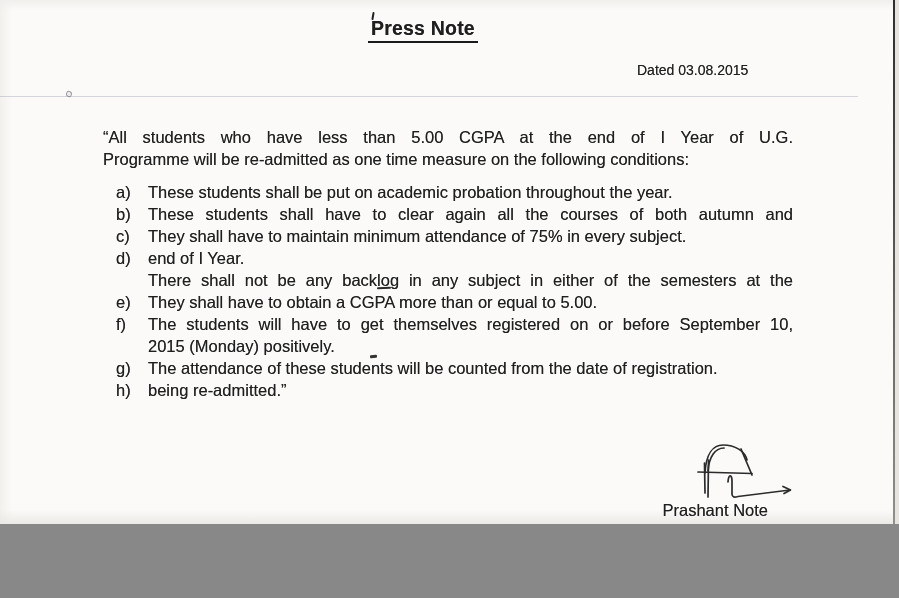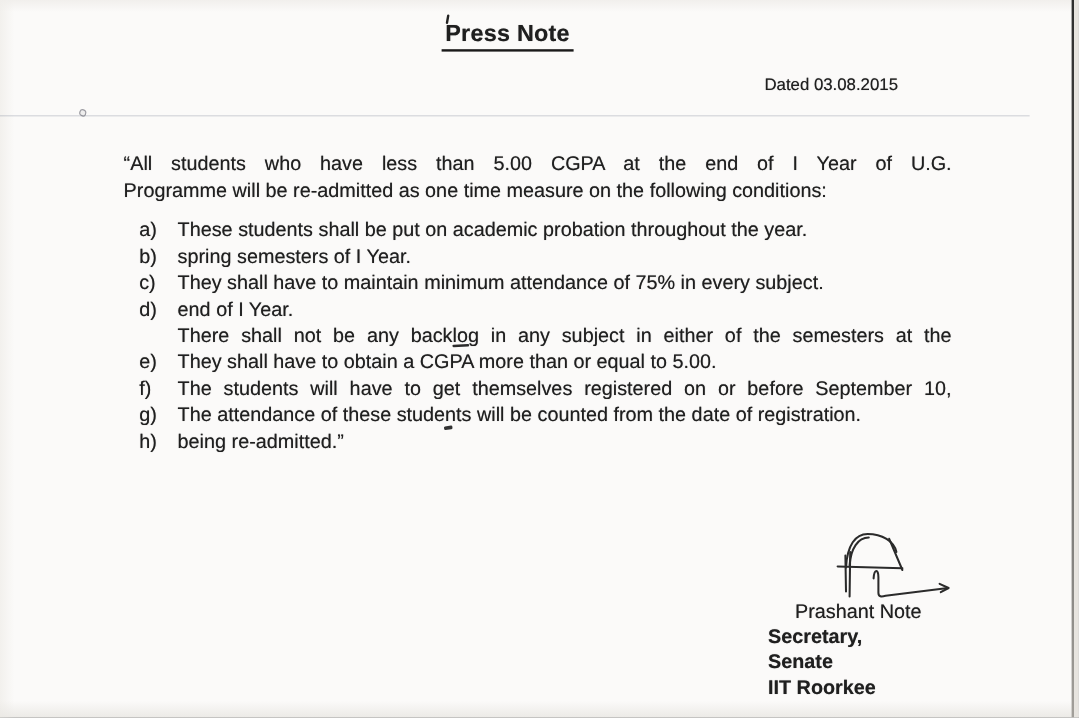--- a/index.html
+++ b/index.html
@@ -1,17 +1,17 @@
 <!DOCTYPE html>
 <html><head>
 <meta charset="utf-8">
 <style>
   html,body{margin:0;padding:0;background:#888;}
   .page{
-    position:relative;width:899px;height:598px;margin:0 auto;
+    position:relative;width:899px;height:524px;margin:0 auto;
     background:
       linear-gradient(180deg, rgba(240,238,235,0.9) 0px, rgba(252,251,250,0) 10px),
       linear-gradient(0deg, rgba(234,232,228,0.9) 0px, rgba(252,251,250,0) 14px),
       linear-gradient(90deg, rgba(240,238,234,0.8) 0px, rgba(252,251,250,0) 12px),
       #fbfaf9;
     font-family:"Liberation Sans", sans-serif;
     color:#1f1f1f;
     overflow:hidden;
   }
   .page *{box-sizing:border-box;}
@@ -85,21 +85,21 @@
     <div class="row">
       <div class="lbl">a)</div>
       <div class="txt">
         <div class="line">These students shall be put on academic probation throughout the year.</div>
       </div>
     </div>
 
     <div class="row">
       <div class="lbl">b)</div>
       <div class="txt">
-        <div class="line">spring semesters of I Year.</div>
+        <div class="line stretch">These students shall have to clear again all the courses of both autumn and</div>
       </div>
     </div>
 
     <div class="row">
       <div class="lbl">c)</div>
       <div class="txt">
         <div class="line">They shall have to maintain minimum attendance of 75% in every subject.</div>
       </div>
     </div>
 
@@ -115,20 +115,21 @@
       <div class="lbl">e)</div>
       <div class="txt">
         <div class="line">They shall have to obtain a CGPA more than or equal to 5.00.</div>
       </div>
     </div>
 
     <div class="row">
       <div class="lbl">f)</div>
       <div class="txt">
         <div class="line stretch">The students will have to get themselves registered on or before September 10,</div>
+        <div class="line">2015 (Monday) positively.</div>
       </div>
     </div>
 
     <div class="row">
       <div class="lbl">g)</div>
       <div class="txt">
         <div class="line">The attendance of these students will be counted from the date of registration.</div>
       </div>
     </div>
 

